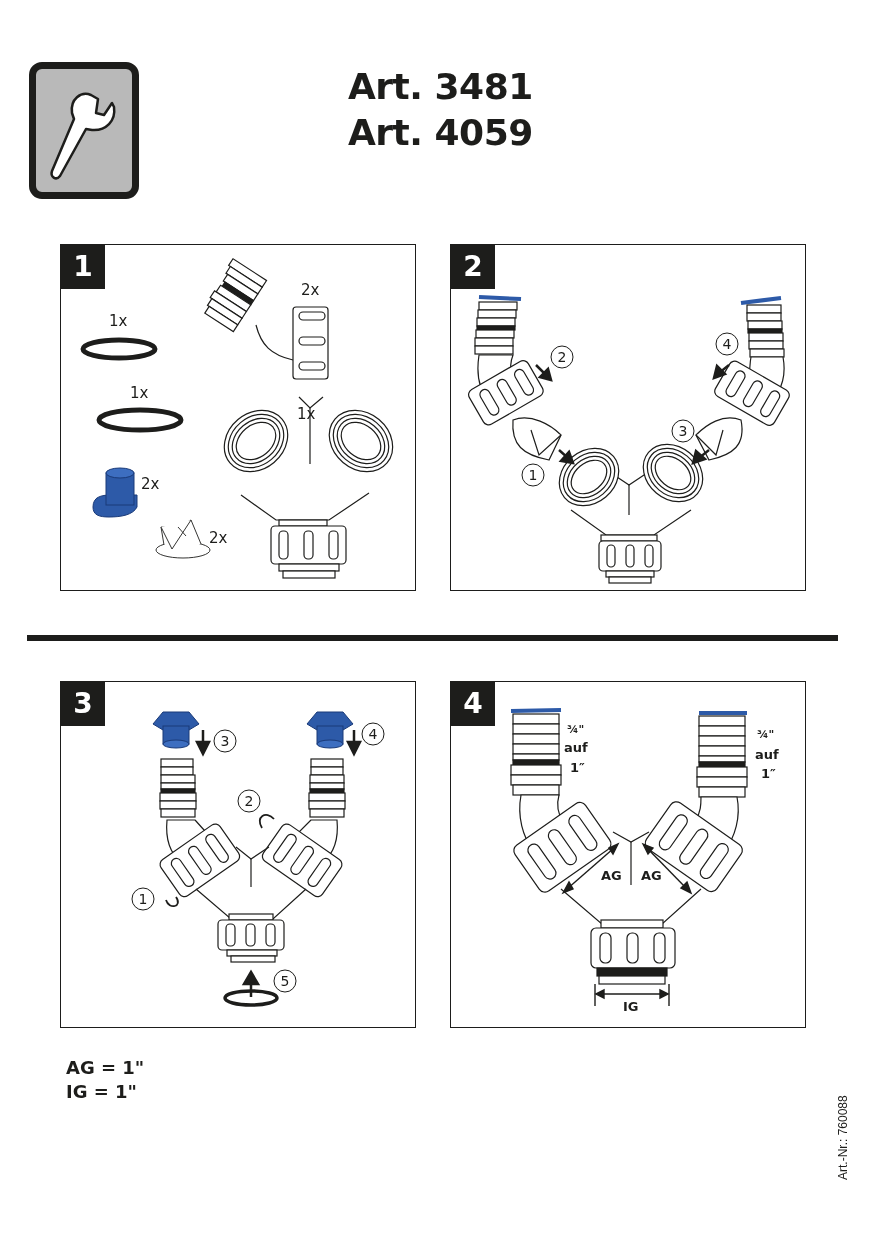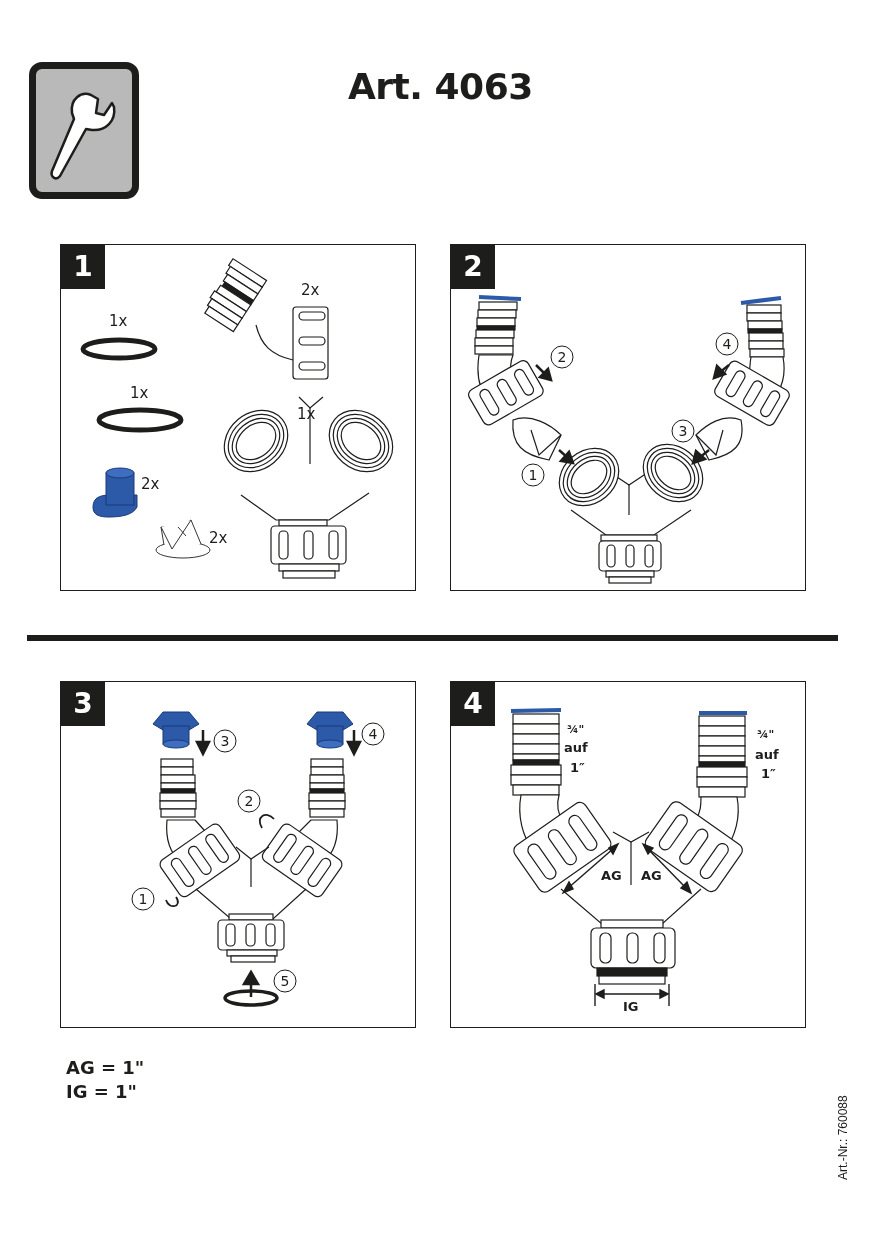--- a/index.html
+++ b/index.html
@@ -23,21 +23,22 @@
 </head>
 <body>
 
 <div class="tool-badge">
   <svg viewBox="0 0 96 123">
     <path d="M55 26 C45 22 34 30 36 44 L38 50 L16 102 C14 108 20 112 24 107 L50 60 L56 61 C70 62 80 52 78 38 L76 34 L68 46 L60 44 L62 30 Z" fill="#ffffff" stroke="#1d1d1b" stroke-width="2.5" stroke-linejoin="round"></path>
   </svg>
 </div>
 
 <div class="title">
-  <div>Art. 4063</div>
+  <div>Art. 3481</div>
+  <div>Art. 4059</div>
 </div>
 
 <div class="panel" id="p1">
   <div class="step-badge">1</div>
   <svg class="art" viewBox="0 0 353 344">
 
     <g>
       <ellipse cx="58" cy="104" rx="36" ry="9" fill="none" stroke="#1d1d1b" stroke-width="5"></ellipse>
     </g>
     <text class="lbl" x="48" y="81" font-size="15" fill="#1d1d1b">1x</text>

